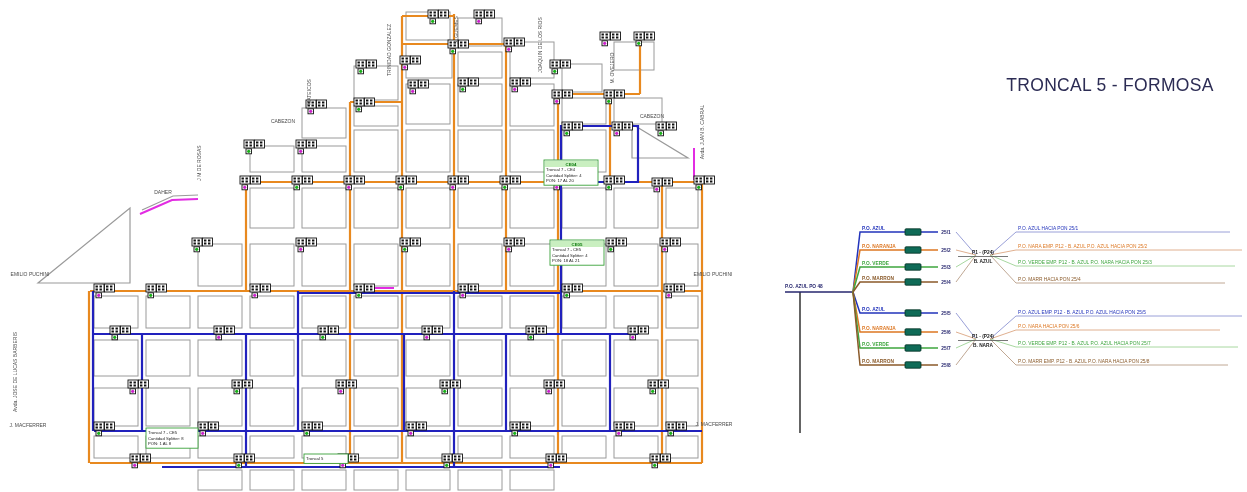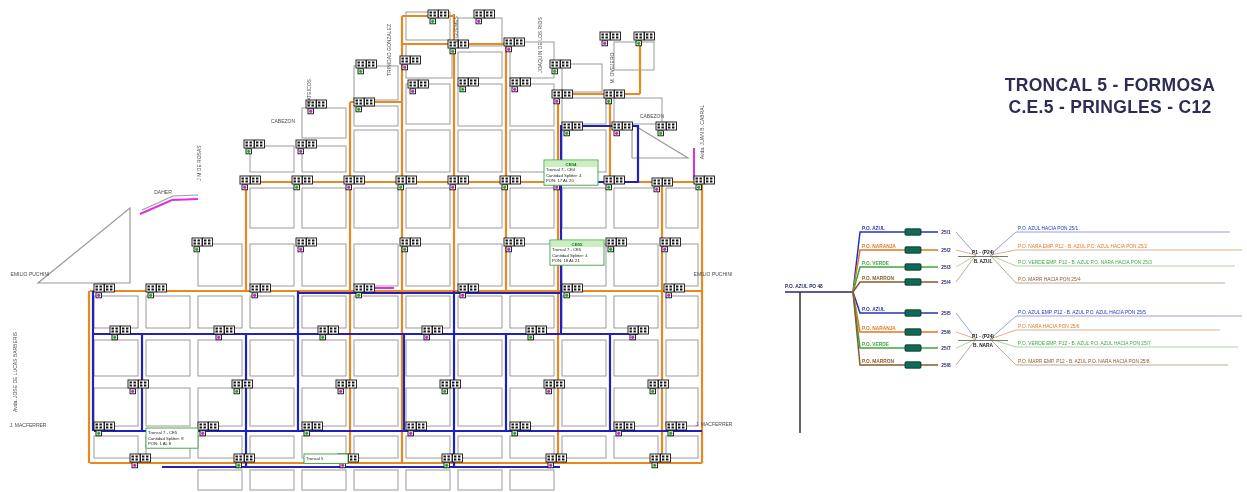--- a/index.html
+++ b/index.html
@@ -1,20 +1,20 @@
 <!DOCTYPE html>
 <html><head>
 <meta charset="utf-8">
 <style>
   html,body{margin:0;padding:0;background:#fff;font-family:"Liberation Sans",sans-serif;}
   .canvas{position:relative;width:1247px;height:492px;background:#fff;overflow:hidden;}
   svg{position:absolute;left:0;top:0;}
   #splitter{left:780px;top:215px;}
   .title{position:absolute;left:978px;top:74px;width:264px;text-align:center;
-         font-weight:bold;font-size:17.5px;line-height:22px;letter-spacing:.3px;}
+         font-weight:normal;font-size:17.5px;line-height:22px;letter-spacing:.3px;}
   .blk{fill:#ffffff;stroke:#9a9a9a;stroke-width:1;}
   .tri{fill:#ffffff;stroke:#9a9a9a;stroke-width:1.2;}
   .napb{fill:#ffffff;stroke:#111;stroke-width:0.9;}
   text{font-family:"Liberation Sans",sans-serif;}
   .stlbl{font-size:5px;fill:#4a4a4a;}
   .annl{font-size:4.2px;fill:#222;}
   .annh{font-size:4.4px;font-weight:bold;fill:#0e7a0e;}
   .brlbl{font-size:4.8px;font-weight:bold;}
   .ponlbl{font-size:4.8px;fill:#26266e;font-weight:bold;}
   .outlbl{font-size:4.8px;}
@@ -1166,21 +1166,20 @@
         <text x="148" y="445.2" class="annl">PON: 1 AL 8</text>
       </g>
       <g>
         <rect x="304" y="454" width="44" height="9.4" fill="#fff" stroke="#3aa13a" stroke-width="0.9"></rect>
         <text x="306" y="460.4" class="annl">Troncal 5</text>
       </g>
     </svg>
 
   <div class="title" style="color: rgb(44, 44, 84);">
     <div>TRONCAL 5 - FORMOSA</div>
-    <div>C.E.5 - PRINGLES - C12</div>
   </div>
 
   <svg id="splitter" width="467" height="230" viewBox="0 0 467 230">
       <line x1="20" y1="77" x2="20" y2="218" stroke="#111" stroke-width="1.3"></line>
       <line x1="5" y1="77" x2="73" y2="77" stroke="#26266e" stroke-width="1.5"></line>
       <text x="5" y="73" class="rootlbl">P.O. AZUL PO 48</text>
       <path d="M73,77 L80,17 H158" stroke="#2233bb" stroke-width="1.5" fill="none"></path>
       <text x="82" y="15" class="brlbl" fill="#2233bb">P.O. AZUL</text>
       <rect x="125" y="13.8" width="16" height="6.4" rx="1" fill="#0f6b57" stroke="#032e22" stroke-width="0.8"></rect>
       <text x="166" y="18.7" class="ponlbl" text-anchor="middle">25/1</text>

